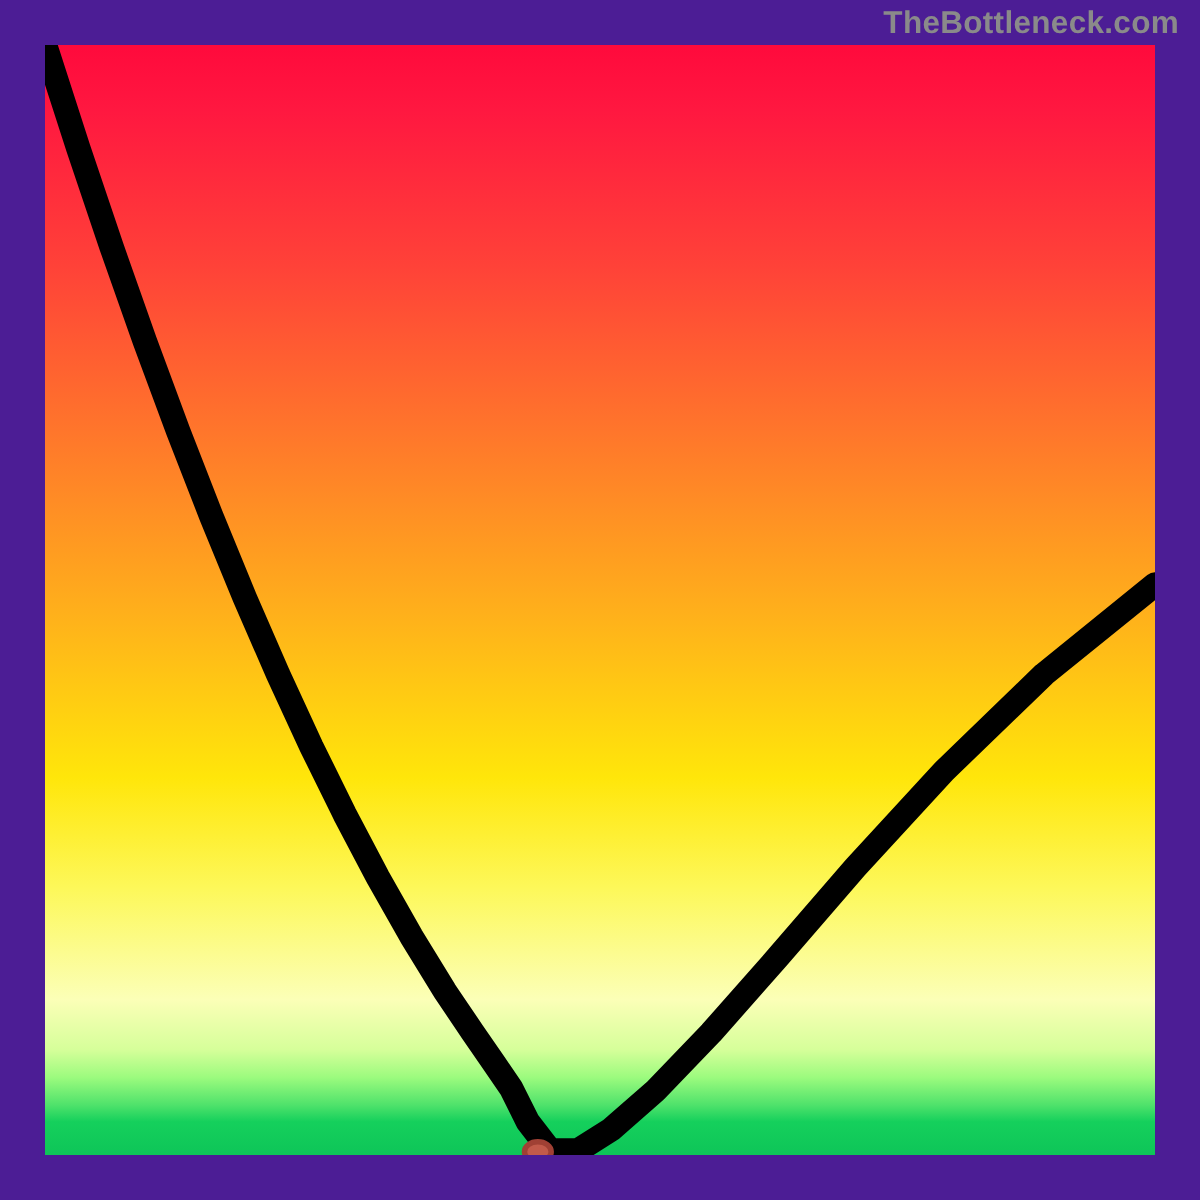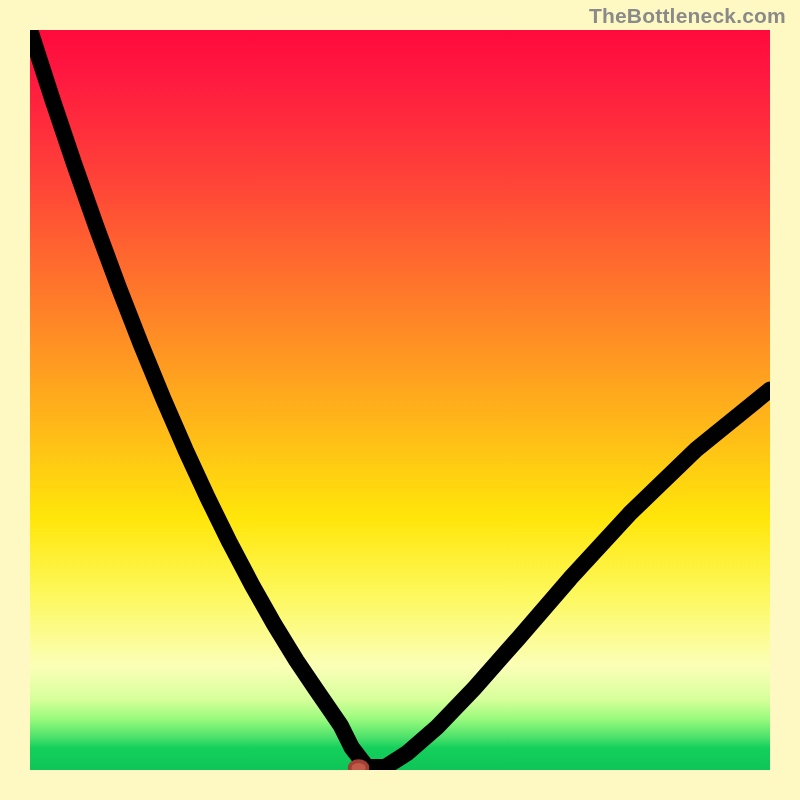--- a/index.html
+++ b/index.html
@@ -7,21 +7,21 @@
     padding: 0;
     width: 800px;
     height: 800px;
     background: #000;
     overflow: hidden;
     font-family: Arial, Helvetica, sans-serif;
   }
   .frame {
     position: absolute;
     inset: 0;
-    background: #fef9c3;
+    background: #4c1d95;
   }
   .plot {
     position: absolute;
     left: 30px;
     top: 30px;
     width: 740px;
     height: 740px;
     
     background: linear-gradient(
       to bottom,

